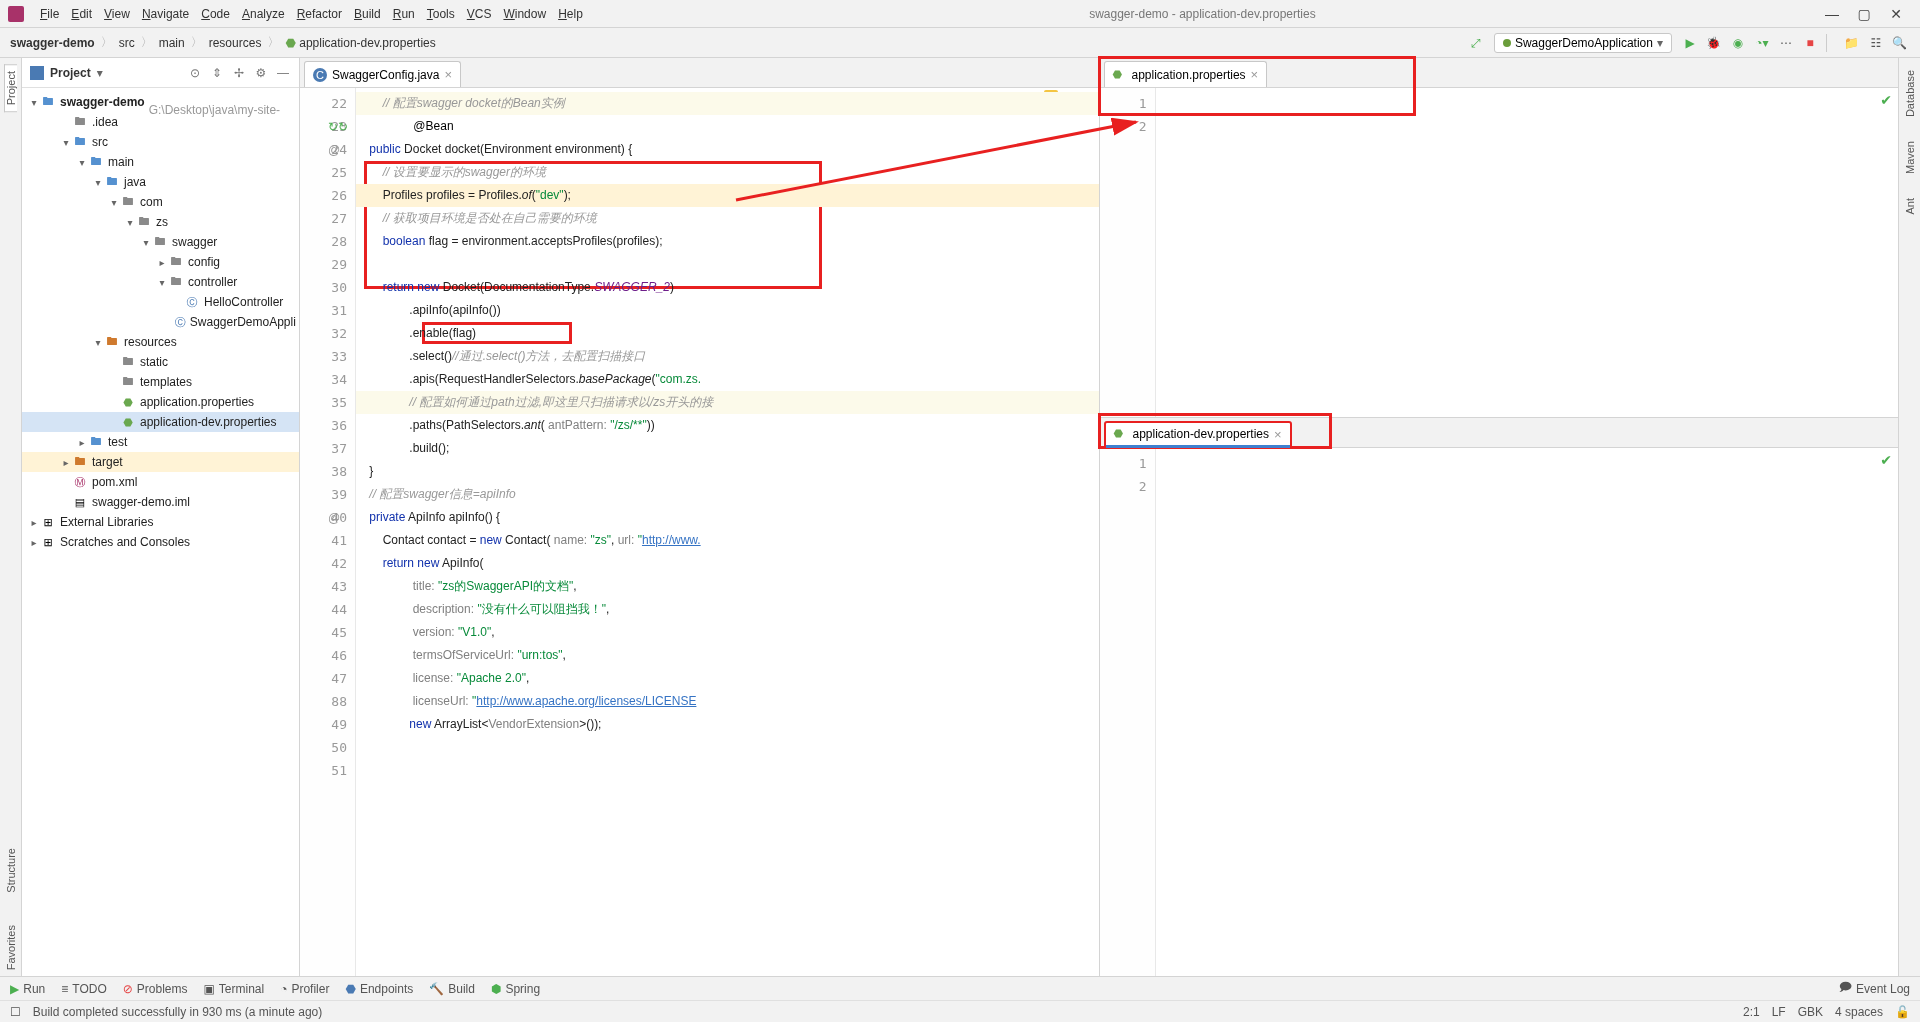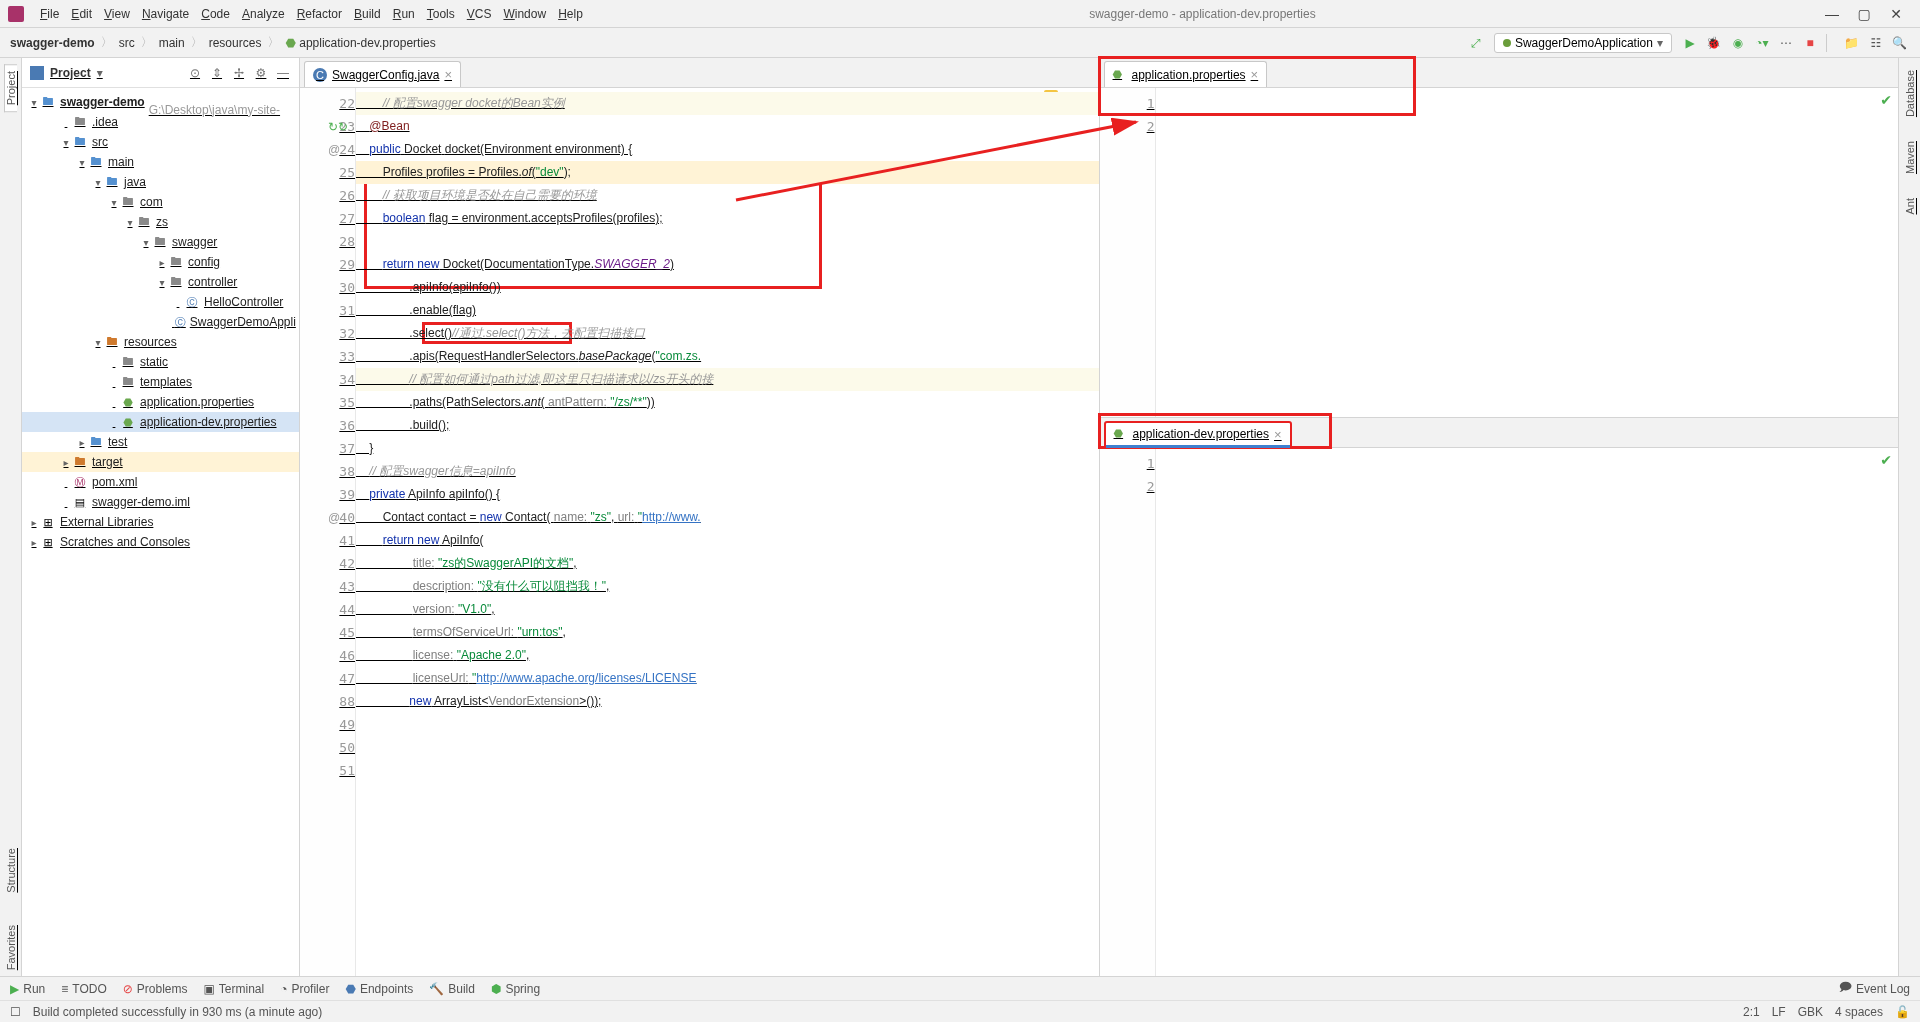--- a/index.html
+++ b/index.html
@@ -13,21 +13,21 @@
 .crumbbar { height:30px; background:#f2f2f2; display:flex; align-items:center; padding:0 8px; border-bottom:1px solid #d4d4d4; }
 .crumbbar .crumb { color:#333; padding:0 2px; }
 .crumbbar .crumb b { font-weight:600; }
 .crumbbar .sep { color:#aaa; padding:0 4px; }
 .crumbbar .spacer { flex:1; }
 .crumbbar .runcfg { background:#fff; border:1px solid #c8c8c8; border-radius:3px; padding:2px 8px; display:flex; align-items:center; gap:4px; margin:0 6px; }
 .crumbbar .runcfg .dot { width:8px; height:8px; background:#6a9d3a; border-radius:50%; }
 .crumbbar .tbtn { width:20px; height:20px; display:flex; align-items:center; justify-content:center; color:#555; margin:0 2px; }
 .crumbbar .tbtn.green { color:#4caf50; }
 .crumbbar .tbtn.red { color:#e64545; }
-.workspace { display:flex; height:calc(100% - 58px - 24px - 22px);text-decoration:underline; }
+.workspace { display:flex; height:calc(100% - 58px - 24px - 22px); }
 .leftrail { width:22px; background:#f2f2f2; border-right:1px solid #d4d4d4; display:flex; flex-direction:column; align-items:center; padding-top:6px; gap:20px; }
 .vtab { writing-mode:vertical-rl; transform:rotate(180deg); color:#555; font-size:11px; padding:6px 0; cursor:default; }
 .vtab.active { background:#fff; border:1px solid #c8c8c8; border-left:none; }
 .projpanel { width:278px; background:#fff; border-right:1px solid #d4d4d4; display:flex; flex-direction:column; }
 .projpanel .phdr { height:30px; display:flex; align-items:center; padding:0 8px; border-bottom:1px solid #e0e0e0; gap:6px; }
 .projpanel .phdr .pico { width:14px; height:14px; background:#4a7ab3; }
 .projpanel .phdr .ptitle { font-weight:600; color:#333; }
 .projpanel .phdr .dd { color:#666; }
 .projpanel .phdr .spacer { flex:1; }
 .projpanel .phdr .hbtn { color:#777; width:16px; text-align:center; }
@@ -52,28 +52,28 @@
 .tabbar { height:30px; background:#f2f2f2; display:flex; align-items:flex-end; border-bottom:1px solid #d4d4d4; padding-left:4px; }
 .etab { height:26px; background:#fff; border:1px solid #c8c8c8; border-bottom:none; display:flex; align-items:center; padding:0 8px; gap:5px; margin-right:3px; border-top-left-radius:3px; border-top-right-radius:3px; position:relative; }
 .etab .tico { width:14px; height:14px; font-size:11px; }
 .etab .tico.c { background:#4a7ab3; border-radius:50%; color:#fff; text-align:center; line-height:14px; }
 .etab .tico.p { color:#6aa84f; }
 .etab .tclose { color:#999; font-size:13px; }
 .etab.redbox { border:2px solid #e82020; }
 .etab.redbox::after { content:''; position:absolute; left:0; right:0; bottom:-3px; height:3px; background:#3e7fd0; }
 .codearea { flex:1; display:flex; overflow:hidden; position:relative; background:#fff; }
 .gutter { width:56px; background:#fefefe; border-right:1px solid #e8e8e8; padding-top:4px; }
-.gline { height:23px; display:flex; justify-content:flex-end; align-items:center; color:#999; font-family:Consolas,monospace; font-size:13px; position:relative; }
+.gline { height:23px; display:flex; justify-content:flex-end; align-items:center; padding-right:8px; color:#999; font-family:Consolas,monospace; font-size:13px; position:relative; }
 .gline .gico { position:absolute; left:28px; }
 .codetxt { flex:1; font-family:Consolas,monospace; font-size:14px; padding-top:4px; position:relative; overflow:hidden; }
 .cline { height:23px; line-height:23px; white-space:pre; color:#222; position:relative; }
 .cline.bghl { background:#fcfaea; }
 .cline.bgcur { background:#fff3d6; }
 .kw { color:#1232ac; font-weight:500; }
-.ann { color:#7f1d1d; }
+.ann { color:#000000;margin-left:44px; }
 .ty { color:#222; }
 .mth { color:#222; }
 .cmt { color:#989898; font-style:italic; }
 .str { color:#088a3a; font-weight:500; }
 .stat { font-style:italic; color:#222; }
 .stat2 { font-style:italic; color:#6d1e8a; }
 .param { color:#808080; }
 .propk { color:#1232ac; }
 .propv { color:#088a3a; }
 .lnk { color:#3573c4; text-decoration:underline; }
@@ -340,20 +340,21 @@
             <span>3</span>
             <span>˄</span>
             <span>˅</span>
           </div>
 
           <div class="redframe" style="left:8px; top:73px; width:458px; height:128px;"></div>
           <div class="redframe" style="left:66px; top:234px; width:150px; height:22px;"></div>
         <div class="cline bghl"><span class="cmt">        // 配置swagger docket的Bean实例</span></div>
             <div class="cline ">    <span class="ann">@Bean</span></div>
             <div class="cline ">    <span class="kw">public</span> <span class="ty">Docket</span> <span class="mth">docket</span>(Environment environment) {</div>
+            <div class="cline ">        <span class="cmt">// 设置要显示的swagger的环境</span></div>
             <div class="cline bgcur">        Profiles profiles = Profiles.<span class="stat">of</span>(<span class="str">"dev"</span>);</div>
             <div class="cline ">        <span class="cmt">// 获取项目环境是否处在自己需要的环境</span></div>
             <div class="cline ">        <span class="kw">boolean</span> flag = environment.acceptsProfiles(profiles);</div>
             <div class="cline "></div>
             <div class="cline ">        <span class="kw">return new</span> Docket(DocumentationType.<span class="stat2">SWAGGER_2</span>)</div>
             <div class="cline ">                .apiInfo(apiInfo())</div>
             <div class="cline ">                .enable(flag)</div>
             <div class="cline ">                .select()<span class="cmt">//通过.select()方法，去配置扫描接口</span></div>
             <div class="cline ">                .apis(RequestHandlerSelectors.<span class="stat">basePackage</span>(<span class="str">"com.zs.</span></div>
             <div class="cline bghl">                <span class="cmt">// 配置如何通过path过滤,即这里只扫描请求以/zs开头的接</span></div>

